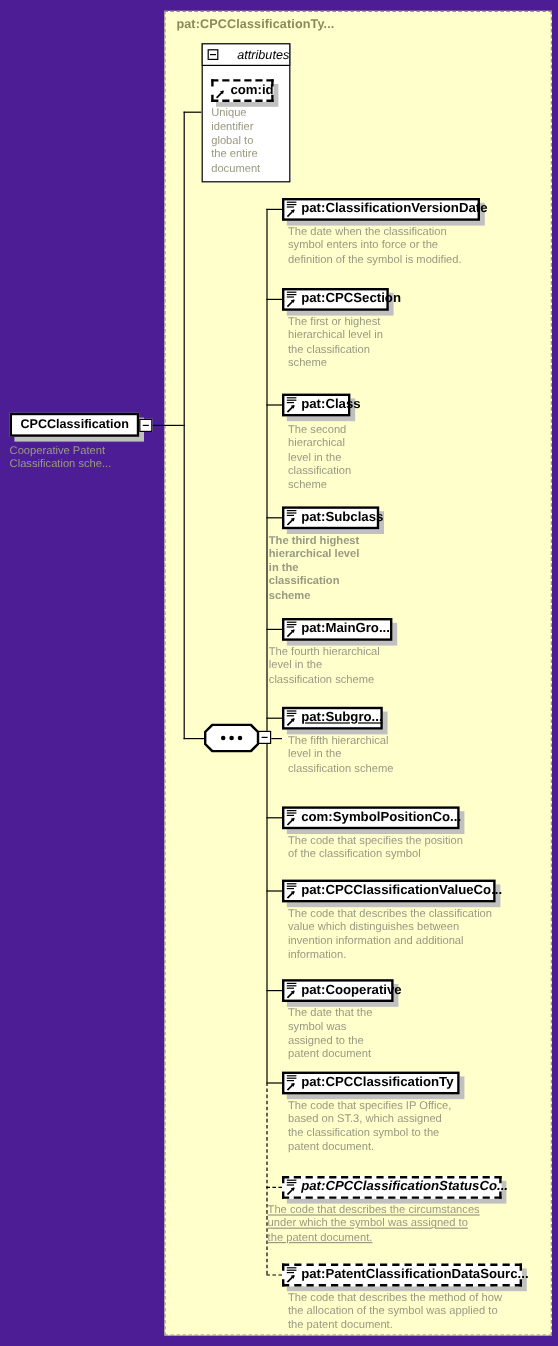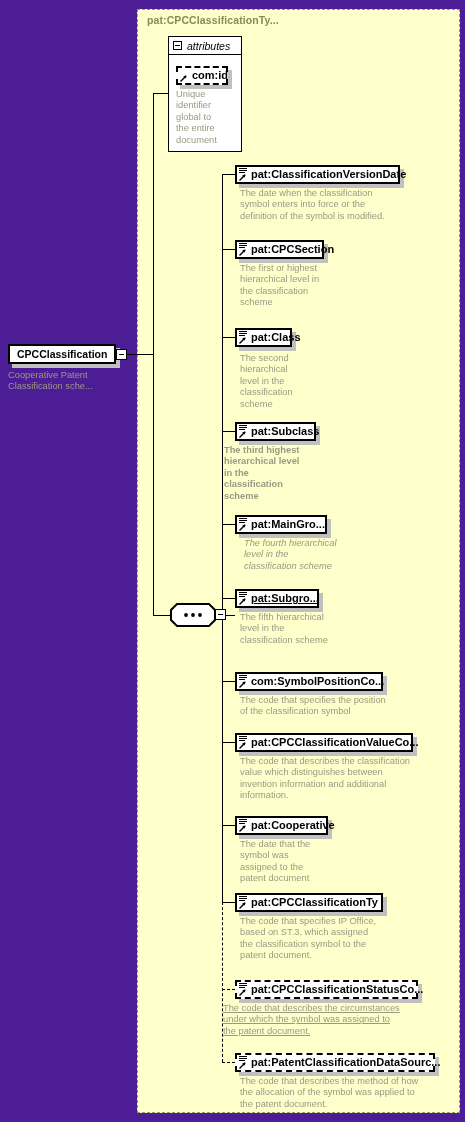--- a/index.html
+++ b/index.html
@@ -108,20 +108,21 @@
     left: 168px;
     top: 36px;
     width: 74px;
     height: 19px;
     background: #ffffff;
     border: 1px solid #000000;
     display: flex;
     align-items: center;
     padding-left: 4px;
     z-index: 5;
+    justify-content: space-between;
   }
   .attr-header .minus {
     width: 9px; height: 9px;
     border: 1px solid #000;
     background: #fff;
     position: relative;
     margin-right: 5px;
     flex: 0 0 auto;
   }
   .attr-header .minus::before {
@@ -381,21 +382,21 @@
         <i></i>
         <i></i>
         <i></i>
       </span>
     <svg class="ico-arrow" viewBox="0 0 7 7">
       <path d="M0.5 6.5 L6 1" stroke="#000" stroke-width="1.4" fill="none"></path>
       <path d="M6.5 0.5 L3.2 1.2 L5.8 3.6 Z" fill="#000"></path>
     </svg>
     <span class="lbl">pat:MainGro...</span>
   </div>
-  <div class="desc" style="left:244px; top:538px; width:130px;font-style:italic;">The fourth hierarchical
+  <div class="desc" style="left:224px; top:538px; width:130px;">The fourth hierarchical
 level in the
 classification scheme</div>
 
   <div class="ln h" style="left:222px; top:598px; width:13px;"></div>
   <div class="nodeshadow" style="left:239px; top:593px; width:84px;"></div>
   <div class="nodebox" style="left:235px; top:589px; width:84px;text-decoration:underline;">
     <span class="ico-lines">
         <i></i>
         <i></i>
         <i></i>
@@ -479,21 +480,21 @@
     </svg>
     <span class="lbl">pat:CPCClassificationTy</span>
   </div>
   <div class="desc" style="left:240px; top:916px; width:215px;">The code that specifies IP Office,
 based on ST.3, which assigned
 the classification symbol to the
 patent document.</div>
 
   <div class="ln dash-h" style="left:222px; top:989px; width:13px;"></div>
   <div class="nodeshadow" style="left:239px; top:984px; width:183px;"></div>
-  <div class="nodebox opt" style="left:235px; top:980px; width:183px;">
+  <div class="nodebox opt" style="left:235px; top:980px; width:183px;font-style:italic;">
     <span class="ico-lines">
         <i></i>
         <i></i>
         <i></i>
       </span>
     <svg class="ico-arrow" viewBox="0 0 7 7">
       <path d="M0.5 6.5 L6 1" stroke="#000" stroke-width="1.4" fill="none"></path>
       <path d="M6.5 0.5 L3.2 1.2 L5.8 3.6 Z" fill="#000"></path>
     </svg>
     <span class="lbl">pat:CPCClassificationStatusCo...</span>

